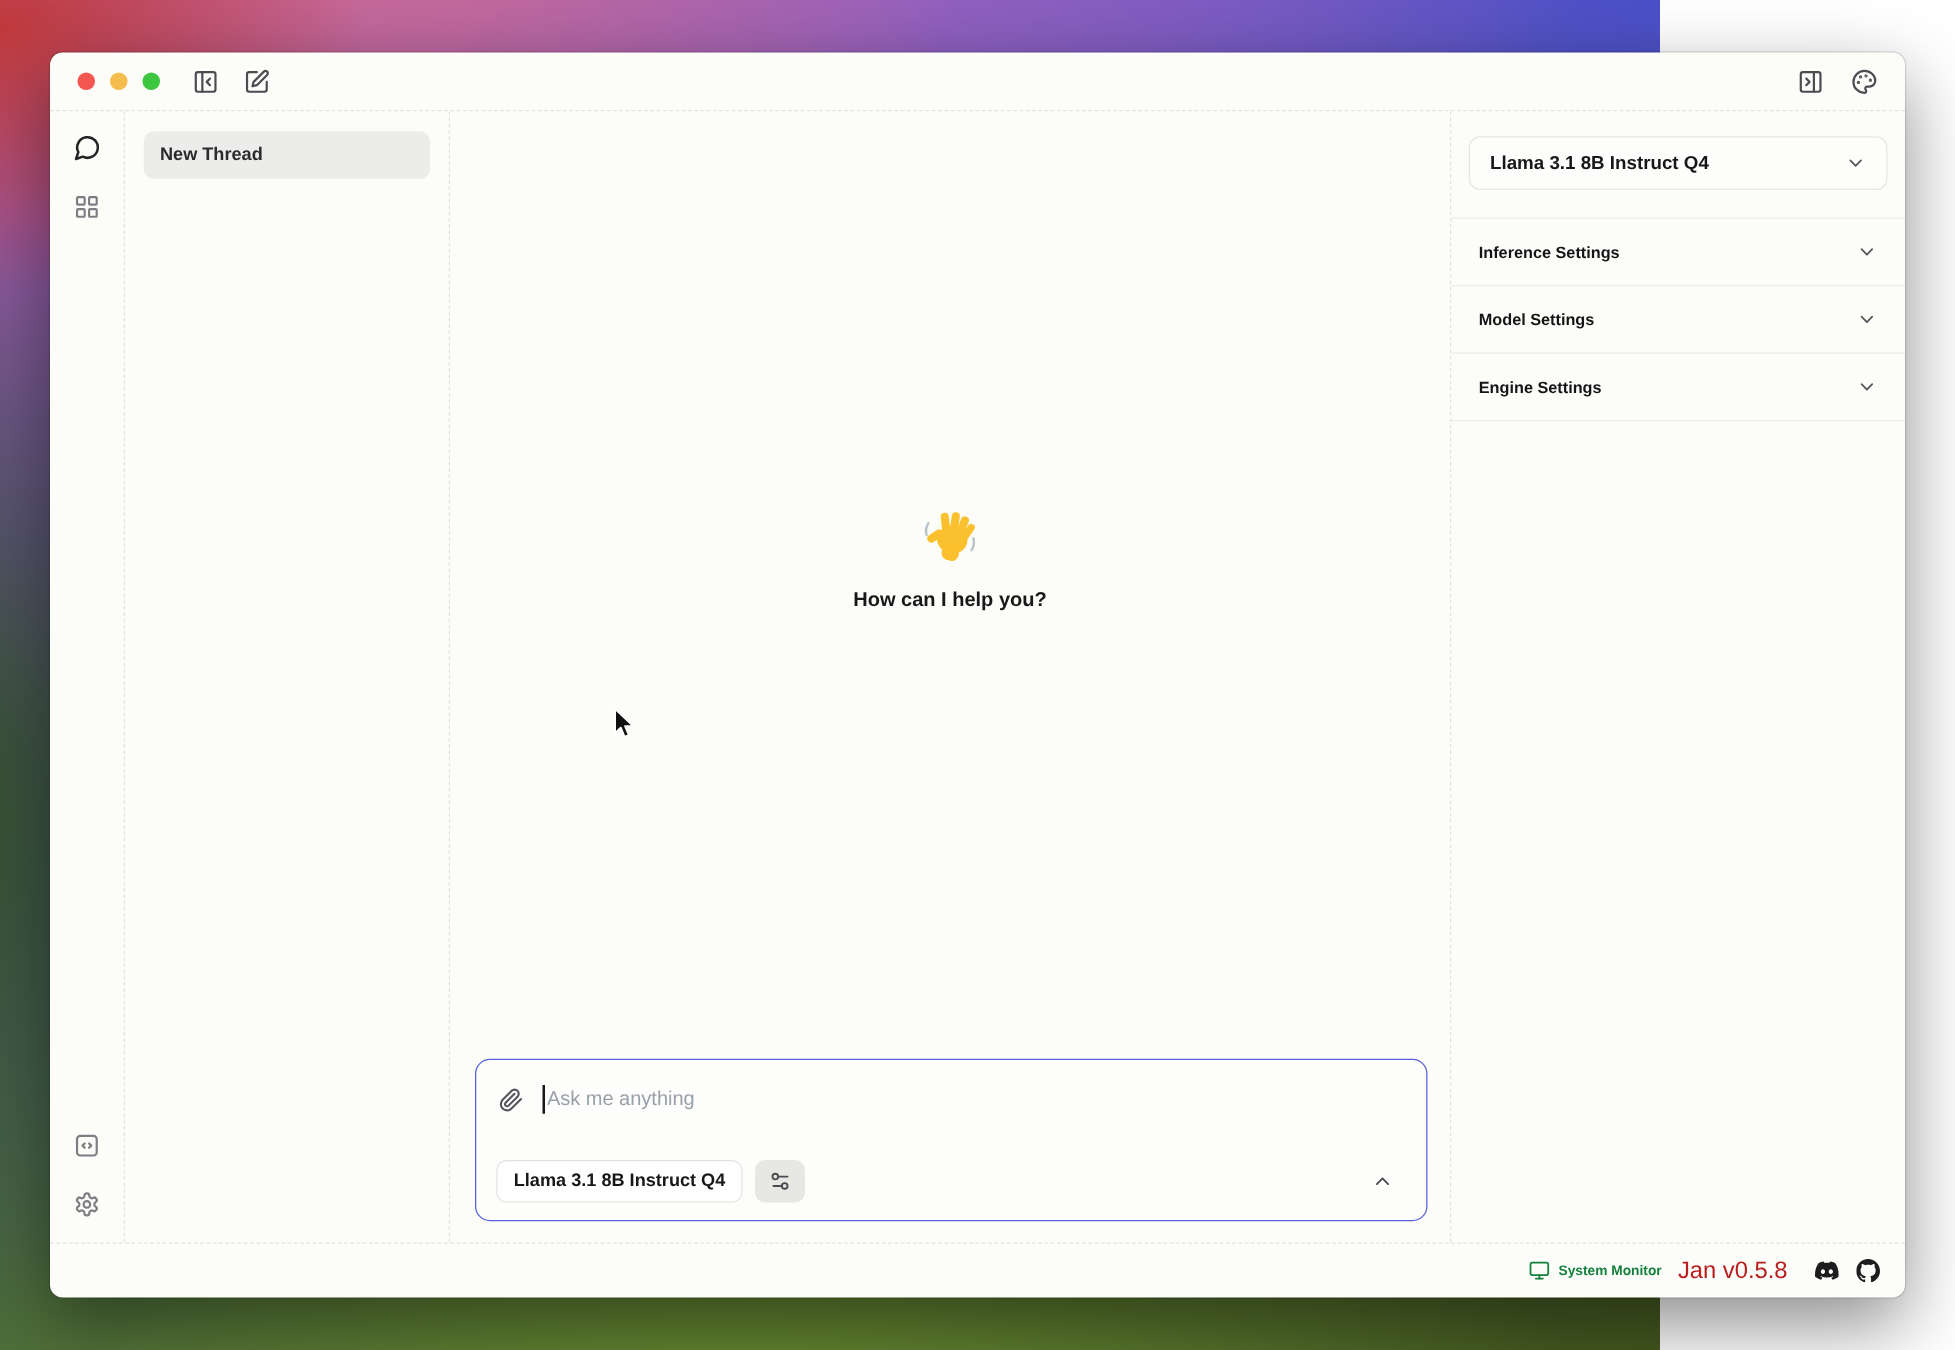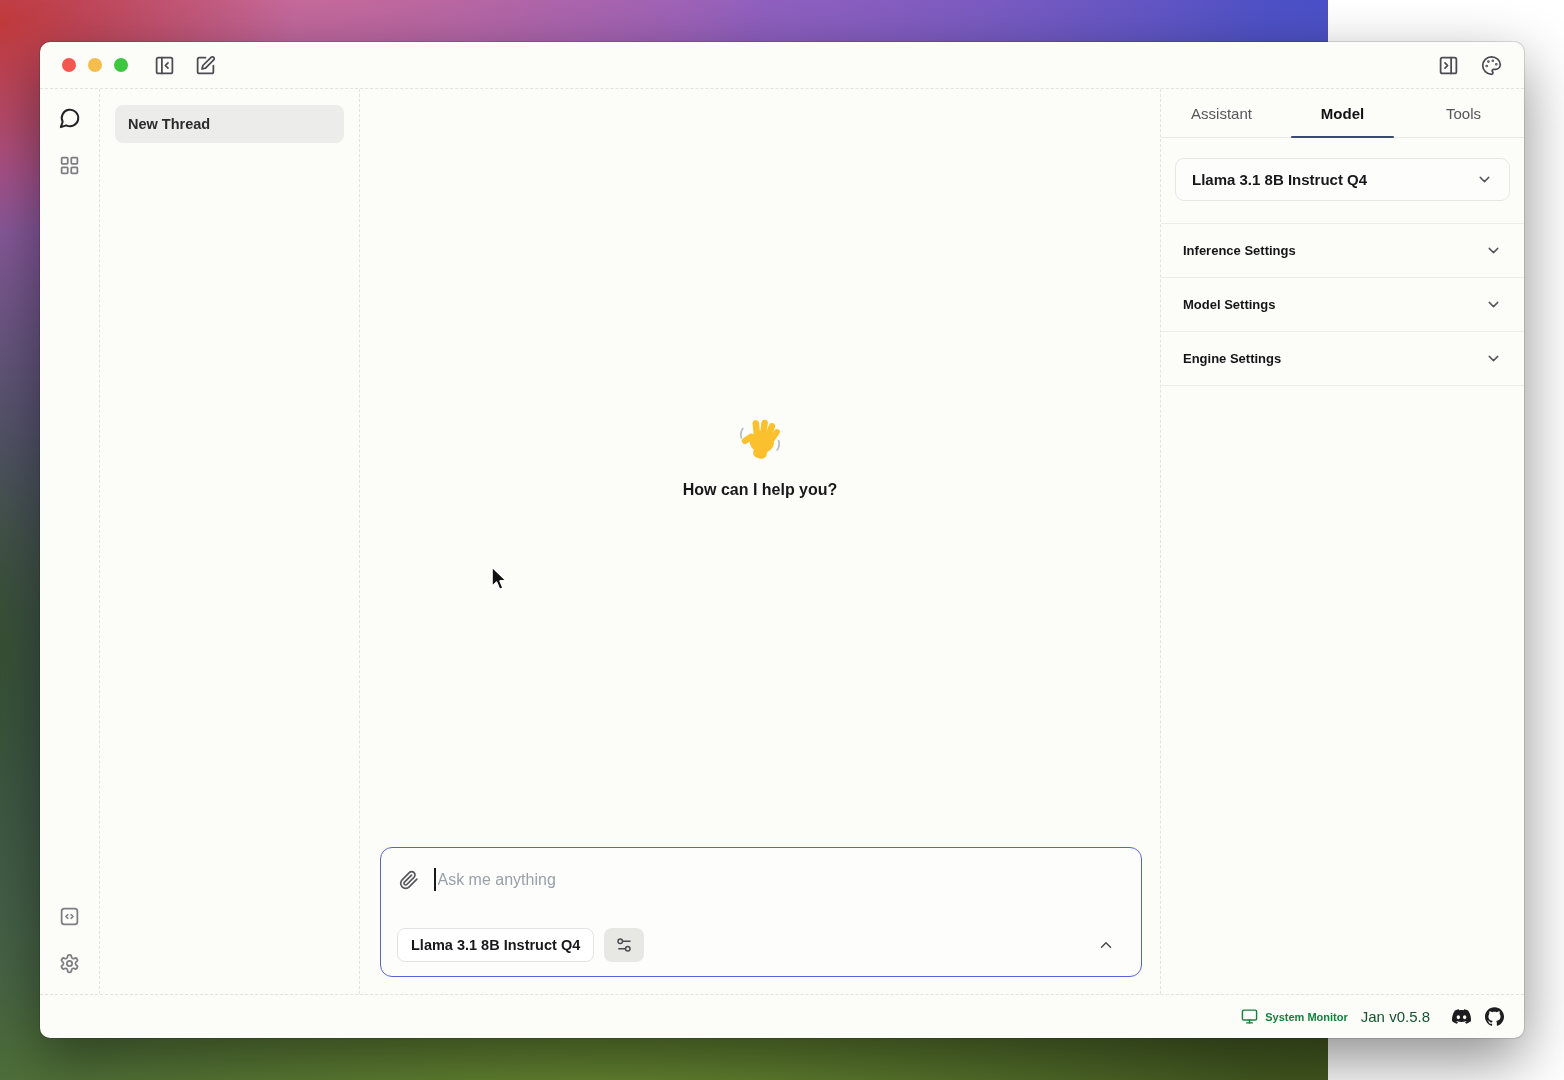--- a/index.html
+++ b/index.html
@@ -45,21 +45,21 @@
   .rail .icon-btn { margin-bottom:26px; }
   .rail .icon-btn.last { margin-bottom:0; }
 
   
   .threadlist { width:260px; flex:0 0 260px; border-right:1px dashed #e2e2de; padding:16px 15px; }
   .thread-item { background:#ececea; border-radius:8px; padding:11px 13px;
                  font-size:14.5px; font-weight:600; color:#2b2b2e; }
 
   
   .main { flex:1 1 auto; position:relative; }
-  .greeting { position:absolute; top:328px; left:0; right:0; text-align:center; }
+  .greeting { position:absolute; top:318px; left:0; right:0; text-align:center; }
   .greeting .emoji { display:inline-block; }
   .greeting .text { margin-top:14px; font-size:16px; font-weight:600; color:#18181b; }
 
   .inputbox { position:absolute; left:20px; right:18px; bottom:17px; height:130px;
               border:1.6px solid #5663d5; border-radius:12px; background:#fdfdfb; }
   .input-row1 { display:flex; align-items:center; padding:20px 18px 0 18px; }
   .caret { width:1.5px; height:23px; background:#18181b; margin-left:15px; }
   .ask-input { flex:1; border:none; outline:none; background:transparent;
                font-family:inherit; font-size:16px; color:#737373; margin-left:2px; }
   .ask-input::placeholder { color:#9aa0aa; }
@@ -86,21 +86,21 @@
   .sections { margin-top:22px; border-top:1px solid #ececé9; border-top:1px solid #ecece9; }
   .section { height:54px; padding:0 22px; display:flex; align-items:center; justify-content:space-between;
              border-bottom:1px solid #ecece9; }
   .section .sec-label { font-size:13px; font-weight:700; color:#151518; }
   .section .icon-btn { color:#55555c; }
 
   
   .footer { height:44px; flex:0 0 44px; border-top:1px dashed #e2e2de;
             display:flex; align-items:center; justify-content:flex-end; padding-right:20px; }
   .sysmon { display:flex; align-items:center; gap:7px; font-size:11px; font-weight:700; color:#15803d; }
-  .version { margin-left:13px; font-size:15px; color:#14532d; }
+  .version { margin-left:13px; font-size:19px; color:#b91c1c; }
   .footer .social { margin-left:22px; color:#1d1d20; display:flex; }
   .footer .social + .social { margin-left:14px; }
 
   
   .cursor { position:absolute; left:488px; top:565px; pointer-events:none; }
 
   svg { display:block; }
 </style>
 </head>
 <body>
@@ -231,31 +231,20 @@
             <span class="collapse-btn">
               <svg width="18" height="18" viewBox="0 0 24 24" fill="none" stroke="currentColor" stroke-width="2" stroke-linecap="round" stroke-linejoin="round">
                   <path d="m18 15-6-6-6 6"></path>
                 </svg>
             </span>
           </div>
         </div>
       </div>
 
       <div class="rightpanel">
-        <div class="tabs">
-          <div class="tab">
-            <span>Assistant</span>
-          </div>
-          <div class="tab active">
-            <span>Model</span>
-          </div>
-          <div class="tab">
-            <span>Tools</span>
-          </div>
-        </div>
 
         <div class="dropdown">
           <span class="dd-label">Llama 3.1 8B Instruct Q4</span>
           <span class="icon-btn">
             <svg width="17" height="17" viewBox="0 0 24 24" fill="none" stroke="currentColor" stroke-width="2" stroke-linecap="round" stroke-linejoin="round">
                 <path d="m6 9 6 6 6-6"></path>
               </svg>
           </span>
         </div>
 

